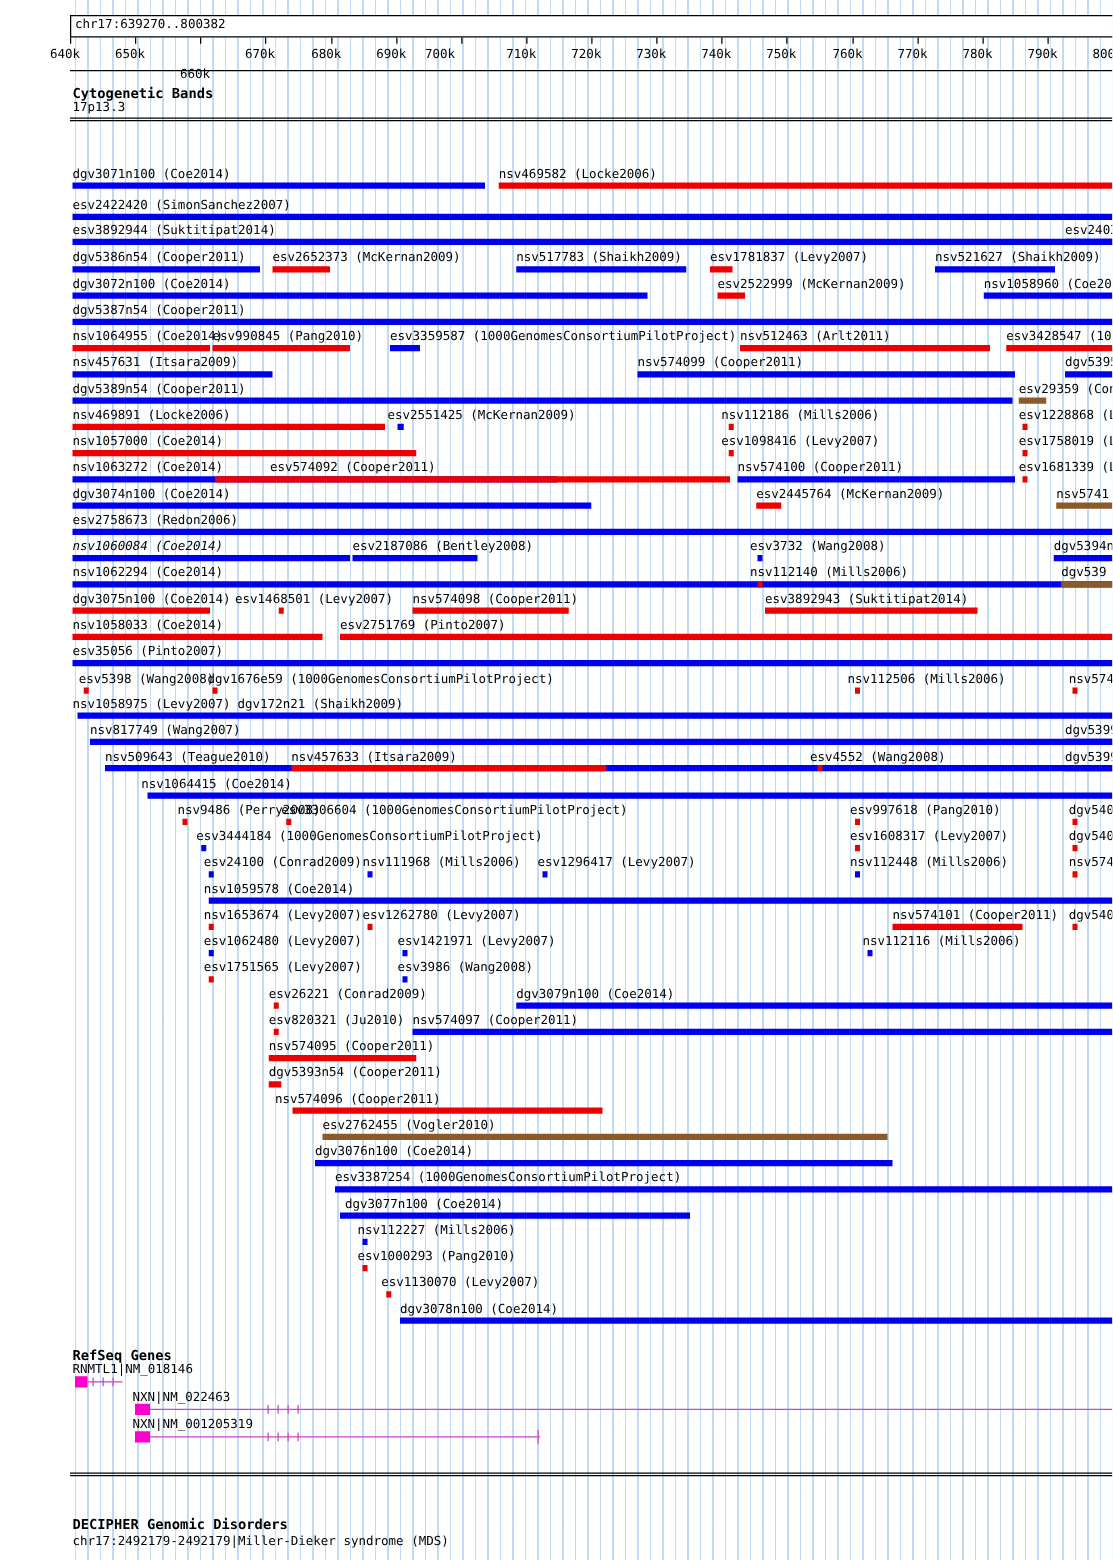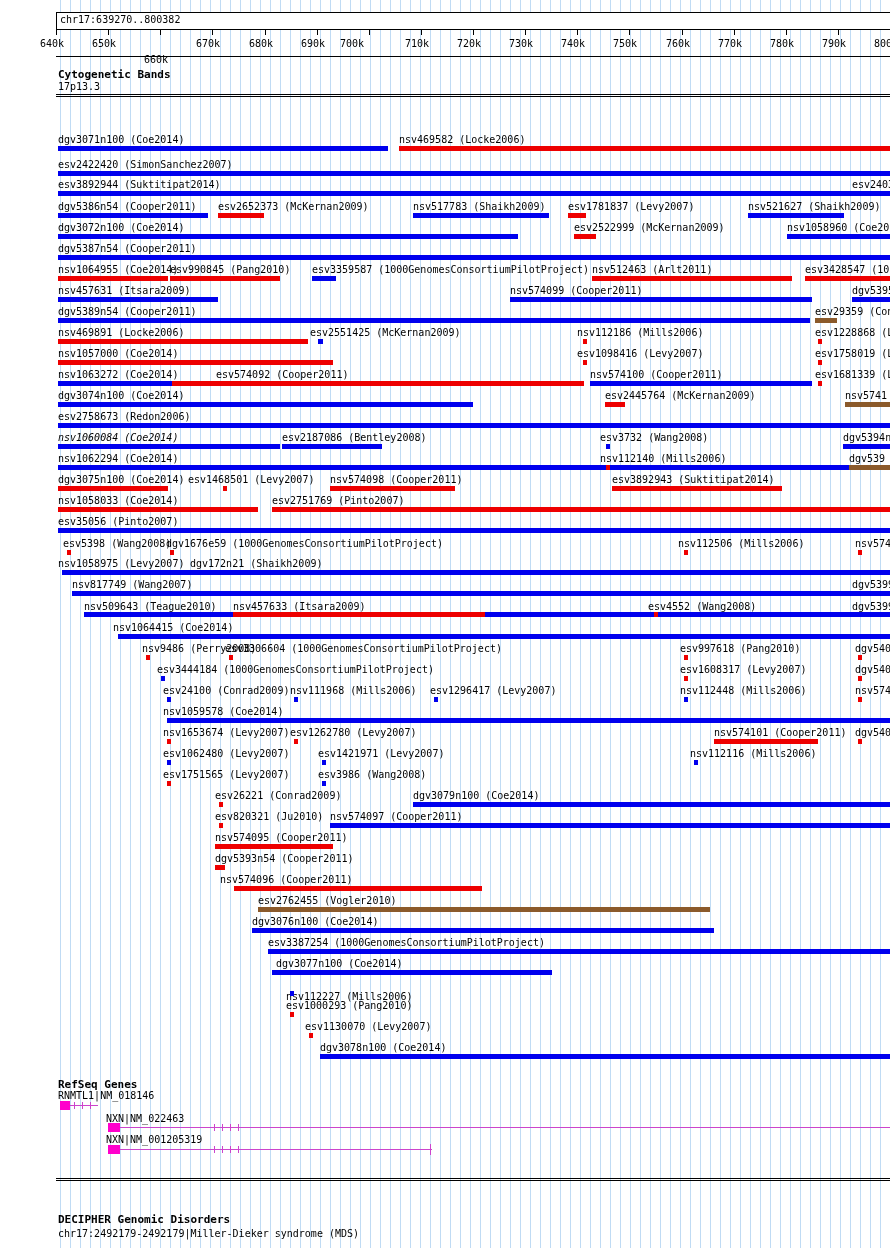--- a/index.html
+++ b/index.html
@@ -278,21 +278,21 @@
       <div class="lbl" style="left: 220px; top: 874px;">nsv574096 (Cooper2011)</div>
       <div class="bar red" style="left: 234px; top: 886px; width: 248px;"></div>
       <div class="lbl" style="left: 258px; top: 895px;">esv2762455 (Vogler2010)</div>
       <div class="bar brown" style="left: 258px; top: 907px; width: 452px;"></div>
       <div class="lbl" style="left: 252px; top: 916px;">dgv3076n100 (Coe2014)</div>
       <div class="bar blue" style="left: 252px; top: 928px; width: 462px;"></div>
       <div class="lbl" style="left: 268px; top: 937px;">esv3387254 (1000GenomesConsortiumPilotProject)</div>
       <div class="bar blue" style="left: 268px; top: 949px; width: 622px;"></div>
       <div class="lbl" style="left: 276px; top: 958px;">dgv3077n100 (Coe2014)</div>
       <div class="bar blue" style="left: 272px; top: 970px; width: 280px;"></div>
-      <div class="lbl" style="left: 286px; top: 979px; margin-top: 12px;">nsv112227 (Mills2006)</div>
+      <div class="lbl" style="left: 286px; top: 979px;">nsv112227 (Mills2006)</div>
       <div class="bar blue" style="left: 290px; top: 991px; width: 4px;"></div>
       <div class="lbl" style="left: 286px; top: 1000px;">esv1000293 (Pang2010)</div>
       <div class="bar red" style="left: 290px; top: 1012px; width: 4px;"></div>
       <div class="lbl" style="left: 305px; top: 1021px;">esv1130070 (Levy2007)</div>
       <div class="bar red" style="left: 309px; top: 1033px; width: 4px;"></div>
       <div class="lbl" style="left: 320px; top: 1042px;">dgv3078n100 (Coe2014)</div>
       <div class="bar blue" style="left: 320px; top: 1054px; width: 570px;"></div>
     </div>
 
   <div class="sectitle" style="left:58px;top:1078px;">RefSeq Genes</div>

